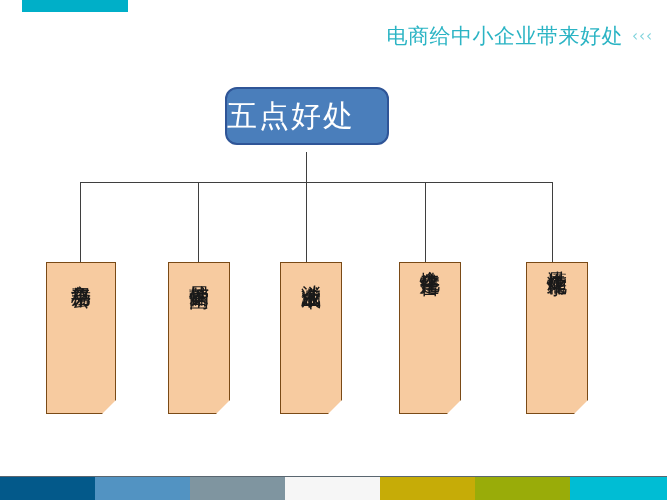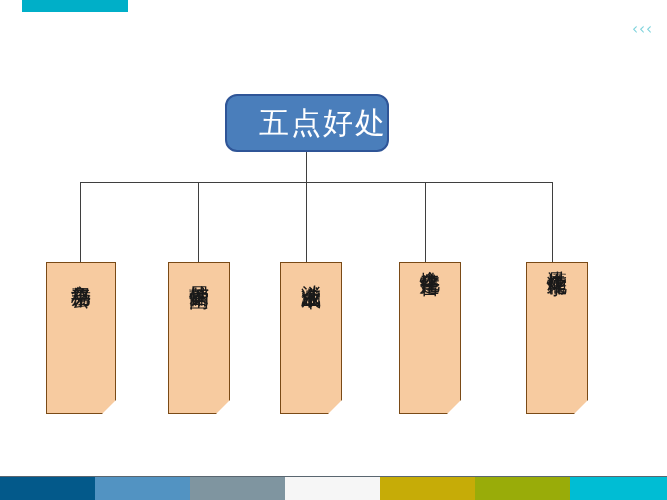--- a/index.html
+++ b/index.html
@@ -45,30 +45,30 @@
     font-size: 15px;
     color: #7FD3DC;
     letter-spacing: 1px;
     line-height: 1;
   }
 
   
   #root-node {
     position: absolute;
     left: 225px;
-    top: 94px;
+    top: 87px;
     width: 164px;
     height: 58px;
     box-sizing: border-box;
     background: #4A7EBB;
     border: 2px solid #2F5597;
     border-radius: 12px;
     display: flex;
     align-items: center;
-    justify-content: flex-end;
+    justify-content: flex-start;
   }
   #root-node-label {
     color: #ffffff;
     font-size: 30px;
     letter-spacing: 2px;
     font-family: "DejaVu Sans", "Liberation Sans", sans-serif;
   }
 
   
   .connector {
@@ -146,20 +146,21 @@
     box-sizing: border-box;
   }
   .strip-band { height: 100%; }
 </style>
 </head>
 <body>
 
 <div id="top-accent-bar" style="background: rgb(0, 175, 200);"></div>
 
 <div id="slide-title-row">
+  <span id="slide-title-text" style="color: rgb(43, 180, 196);">电商给中小企业带来好处</span>
   <span id="slide-title-chevrons">‹‹‹</span>
 </div>
 
 <div id="root-node" style="background: rgb(74, 126, 187); border-color: rgb(47, 85, 151);">
   <span id="root-node-label" style="color: rgb(255, 255, 255);">五点好处</span>
 </div>
 
 <div class="connector connector-v" style="left:306px; top:152px; height:31px;"></div>
 <div class="connector connector-h" style="left:80px; top:182px; width:472px;"></div>
 <div class="connector connector-v" style="left:80px; top:182px; height:80px;"></div>

